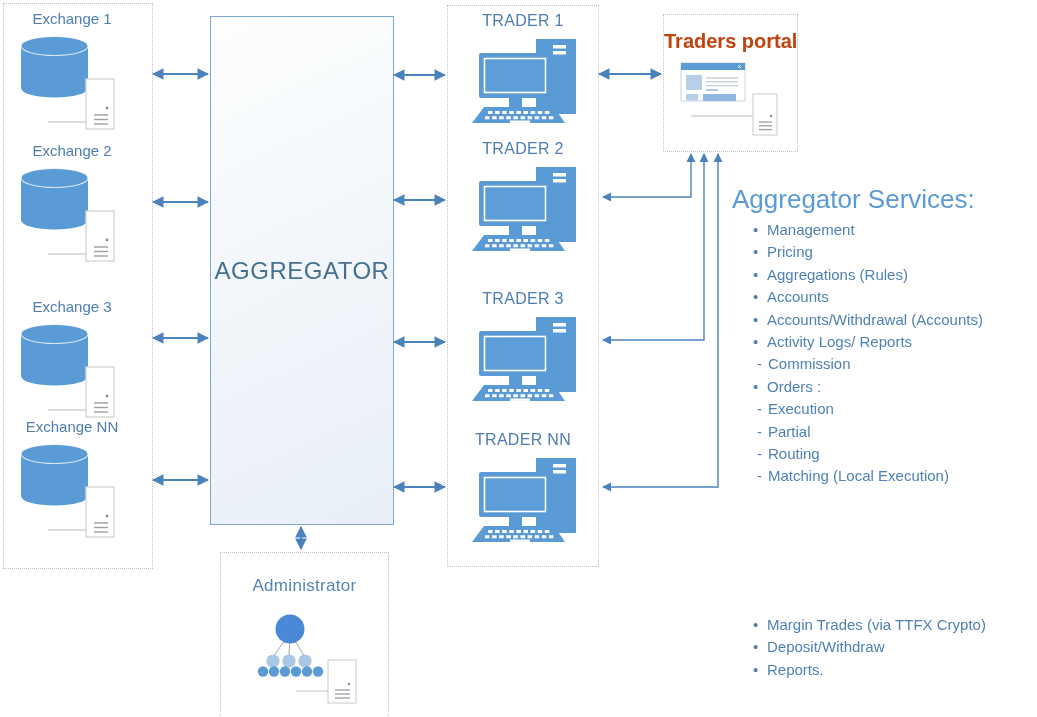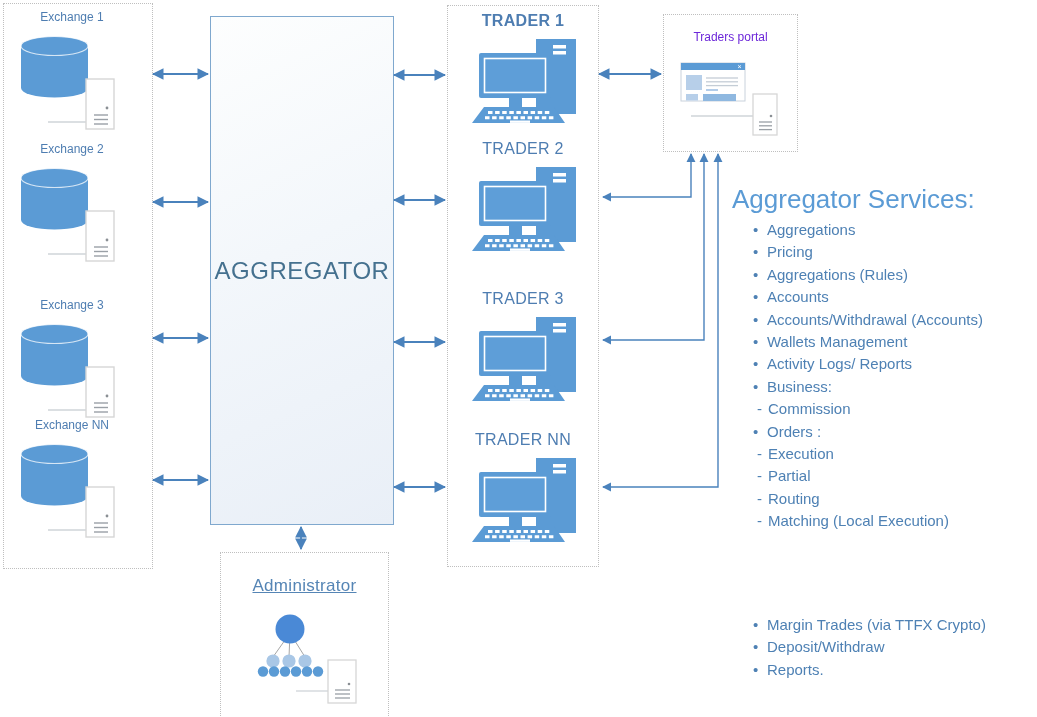--- a/index.html
+++ b/index.html
@@ -11,51 +11,51 @@
   .node-label{color:#4e7db1;text-align:center;white-space:nowrap;}
 
   
   #exchanges-panel{left:3px;top:3px;width:148px;height:564px;}
   #exchanges-panel .repeat{position:absolute;inset:0;}
   .exchange-item{position:absolute;left:0;width:148px;height:130px;}
   .exchange-item:nth-child(1){top:6px;}
   .exchange-item:nth-child(2){top:138px;}
   .exchange-item:nth-child(3){top:261px;margin-top:33px;}
   .exchange-item:nth-child(4){top:414px;}
-  .exchange-item .node-label{position:absolute;top:0;left:0;width:136px;font-size:12px;}
+  .exchange-item .node-label{position:absolute;top:0;left:0;width:136px;font-size:15px;}
   .exchange-item svg{position:absolute;left:14px;top:22px;}
 
   
   #aggregator-box{
     position:absolute;left:210px;top:16px;width:182px;height:507px;
     border:1.5px solid #7fa8ce;
     background:linear-gradient(155deg,#fdfefe 0%,#f3f7fb 45%,#e9eff7 100%);
     display:flex;align-items:center;justify-content:center;
   }
   #aggregator-label{color:#45718f;font-size:24px;letter-spacing:.5px;}
 
   
   #traders-panel{left:447px;top:5px;width:150px;height:560px;}
   #traders-panel .repeat{position:absolute;inset:0;}
   .trader-item{position:absolute;left:0;width:150px;height:128px;}
-  .trader-item:nth-child(1){top:6px;font-weight:bold;}
+  .trader-item:nth-child(1){top:6px;}
   .trader-item:nth-child(2){top:134px;}
   .trader-item:nth-child(3){top:284px;}
   .trader-item:nth-child(4){top:425px;}
   .trader-item .node-label{position:absolute;top:0;left:0;width:150px;font-size:16px;letter-spacing:.3px;}
   .trader-item svg{position:absolute;left:18px;top:26px;}
 
   
   #portal-box{left:663px;top:14px;width:133px;height:136px;}
-  #portal-label{position:absolute;top:15px;left:0;width:133px;font-size:12px;color:#6d28d9;}
+  #portal-label{position:absolute;top:15px;left:0;width:133px;font-size:20px;color:#c2410c;font-weight:bold;}
   #portal-box svg{position:absolute;inset:0;}
 
   
   #admin-box{left:220px;top:552px;width:167px;height:164px;}
-  #admin-label{position:absolute;top:23px;left:0;width:167px;font-size:17px;color:#5585b5;letter-spacing:.3px;text-decoration:underline;}
+  #admin-label{position:absolute;top:23px;left:0;width:167px;font-size:17px;color:#5585b5;letter-spacing:.3px;}
   #admin-box svg{position:absolute;inset:0;}
 
   
   .svc-heading{position:absolute;left:732px;color:#5b9bd5;font-size:26px;white-space:nowrap;}
   #agg-svc-heading{top:184px;}
   #trd-svc-heading{top:580px;}
   .svc-list{position:absolute;left:753px;width:280px;color:#4e81b4;font-size:15px;}
   #agg-svc-list{top:219px;}
   #trd-svc-list{top:614px;}
   .svc-row{line-height:22.4px;white-space:nowrap;}
@@ -254,28 +254,26 @@
         <line x1="114" y1="137" x2="129" y2="137" stroke="#9aa0a6" stroke-width="1.3"></line>
         <line x1="114" y1="141" x2="129" y2="141" stroke="#9aa0a6" stroke-width="1.3"></line>
         <line x1="114" y1="145" x2="129" y2="145" stroke="#9aa0a6" stroke-width="1.3"></line>
       </g>
     </svg>
   </div>
 
   <div id="agg-svc-heading" class="svc-heading">Aggregator Services:</div>
   <div id="agg-svc-list" class="svc-list">
     <div>
-        <div class="svc-row bullet"><span class="marker">•</span><span>Aggregations</span></div>
+        <div class="svc-row bullet"><span class="marker">•</span><span>Management</span></div>
         <div class="svc-row bullet"><span class="marker">•</span><span>Pricing</span></div>
         <div class="svc-row bullet"><span class="marker">•</span><span>Aggregations (Rules)</span></div>
         <div class="svc-row bullet"><span class="marker">•</span><span>Accounts</span></div>
         <div class="svc-row bullet"><span class="marker">•</span><span>Accounts/Withdrawal (Accounts)</span></div>
-        <div class="svc-row bullet"><span class="marker">•</span><span>Wallets Management</span></div>
         <div class="svc-row bullet"><span class="marker">•</span><span>Activity Logs/ Reports</span></div>
-        <div class="svc-row bullet"><span class="marker">•</span><span>Business:</span></div>
         <div class="svc-row dash"><span class="marker">-</span><span>Commission</span></div>
         <div class="svc-row bullet"><span class="marker">•</span><span>Orders :</span></div>
         <div class="svc-row dash"><span class="marker">-</span><span>Execution</span></div>
         <div class="svc-row dash"><span class="marker">-</span><span>Partial</span></div>
         <div class="svc-row dash"><span class="marker">-</span><span>Routing</span></div>
         <div class="svc-row dash"><span class="marker">-</span><span>Matching (Local Execution)</span></div>
       </div>
   </div>
 
   <div id="trd-svc-list" class="svc-list">

